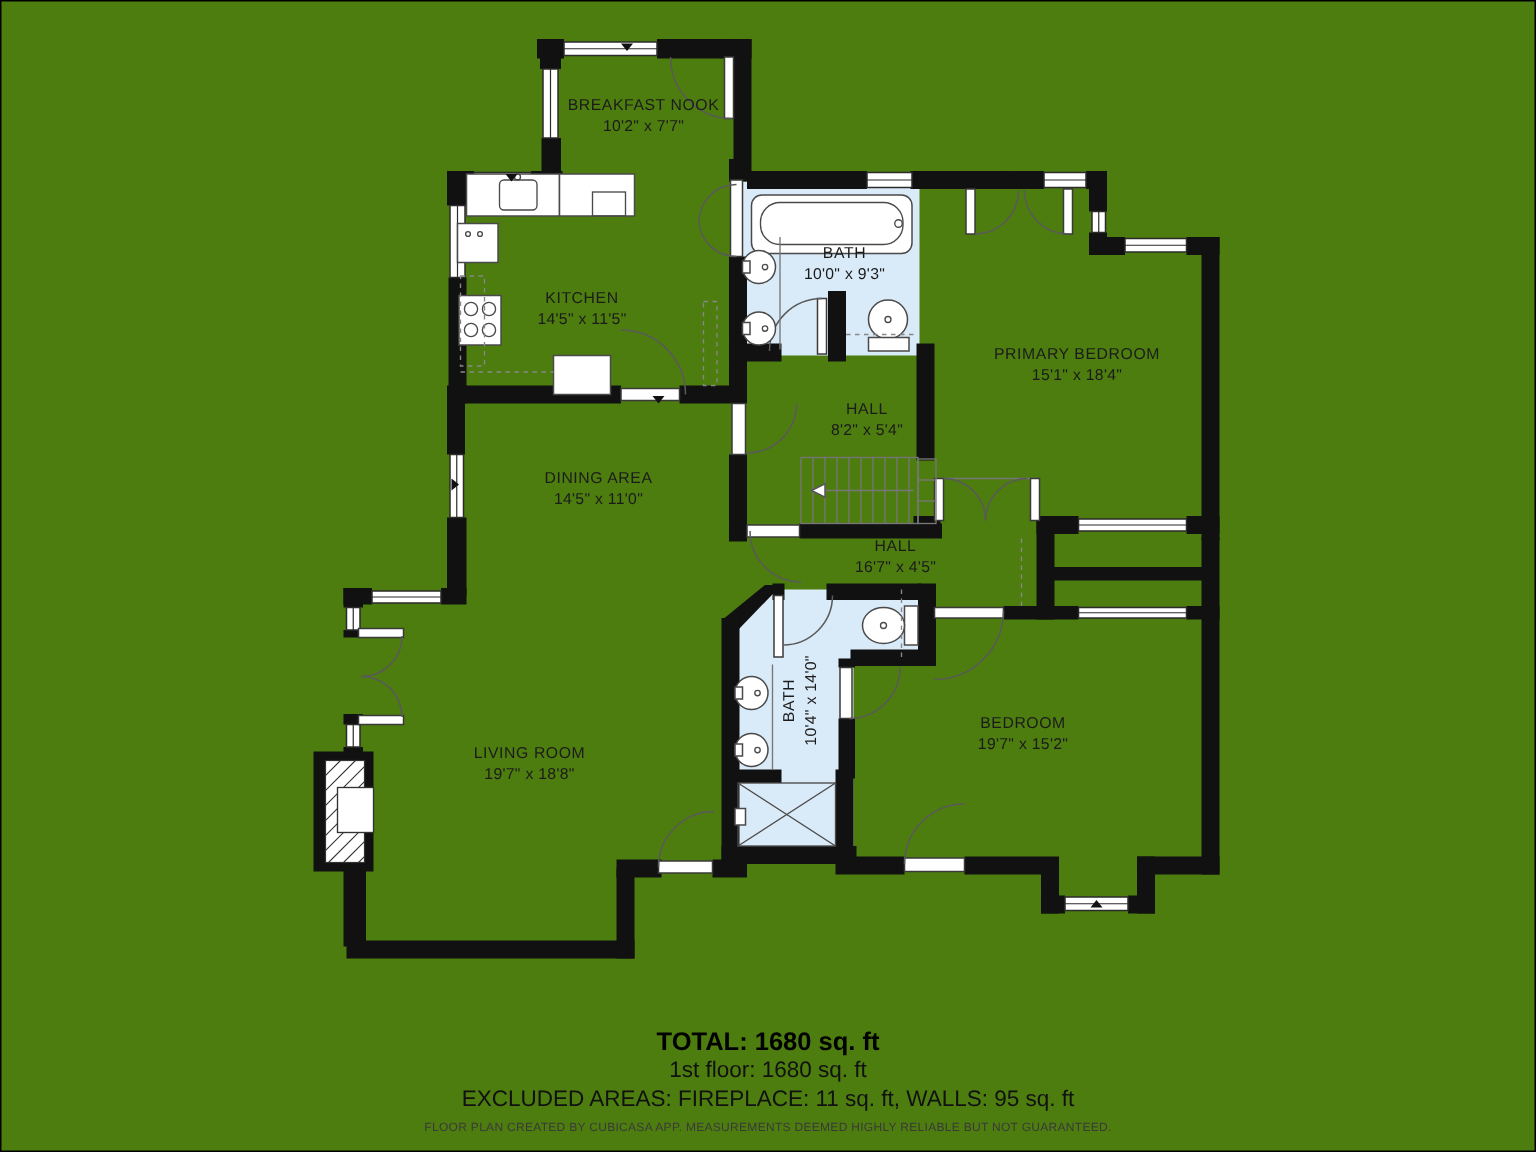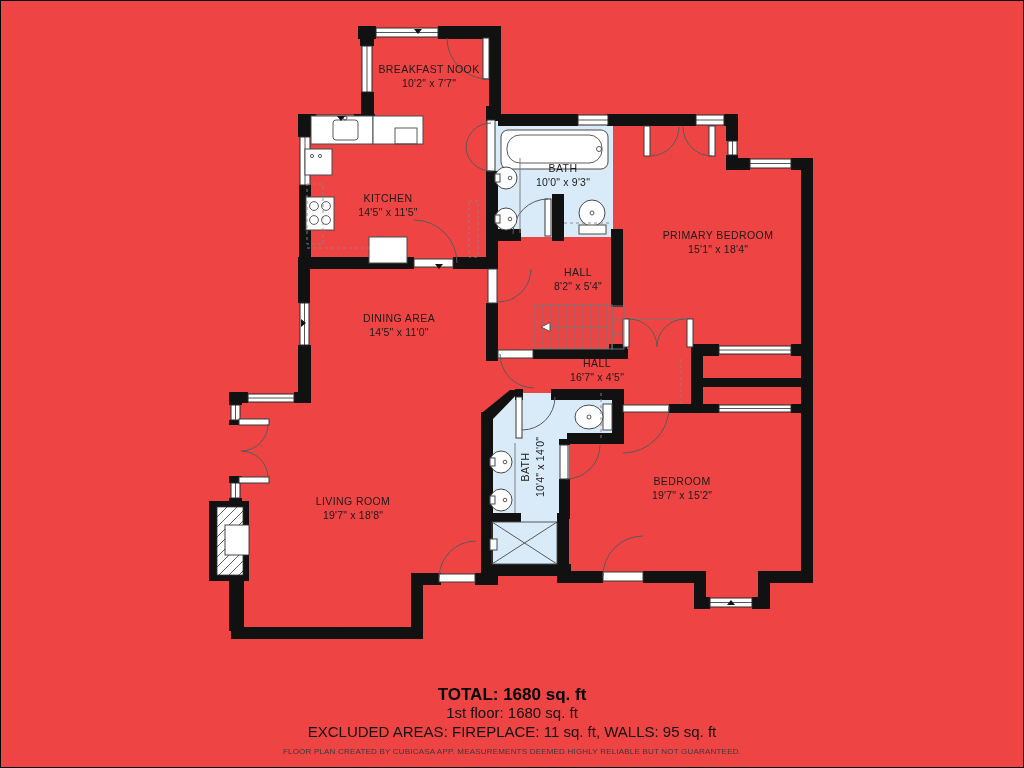--- a/index.html
+++ b/index.html
@@ -1,16 +1,16 @@
 <!DOCTYPE html>
 <html><head>
 <meta charset="utf-8">
 <style>
   html,body{margin:0;padding:0;background:#fff;}
-  .frame{position:relative;width:1022px;height:766px;border:1px solid #000;overflow:hidden;background:#ef4444;
+  .frame{position:relative;width:1022px;height:766px;border:1px solid #000;overflow:hidden;background:#4d7c0f;
          font-family:"Liberation Sans",sans-serif;}
   svg{position:absolute;left:0;top:0;}
   .wall{fill:#111;stroke:none;}
   .wind{fill:#fff;stroke:#2b2b2b;stroke-width:1;}
   .winl{stroke:#2b2b2b;stroke-width:0.8;}
   .slab{fill:#fff;stroke:#3a3a3a;stroke-width:1;}
   .arc{fill:none;stroke:#5a5a5a;stroke-width:1;}
   .fix{fill:#fff;stroke:#4a4a4a;stroke-width:1;}
   .fixl{fill:none;stroke:#4a4a4a;stroke-width:0.9;}
   .thin{fill:none;stroke:#777;stroke-width:0.9;}

